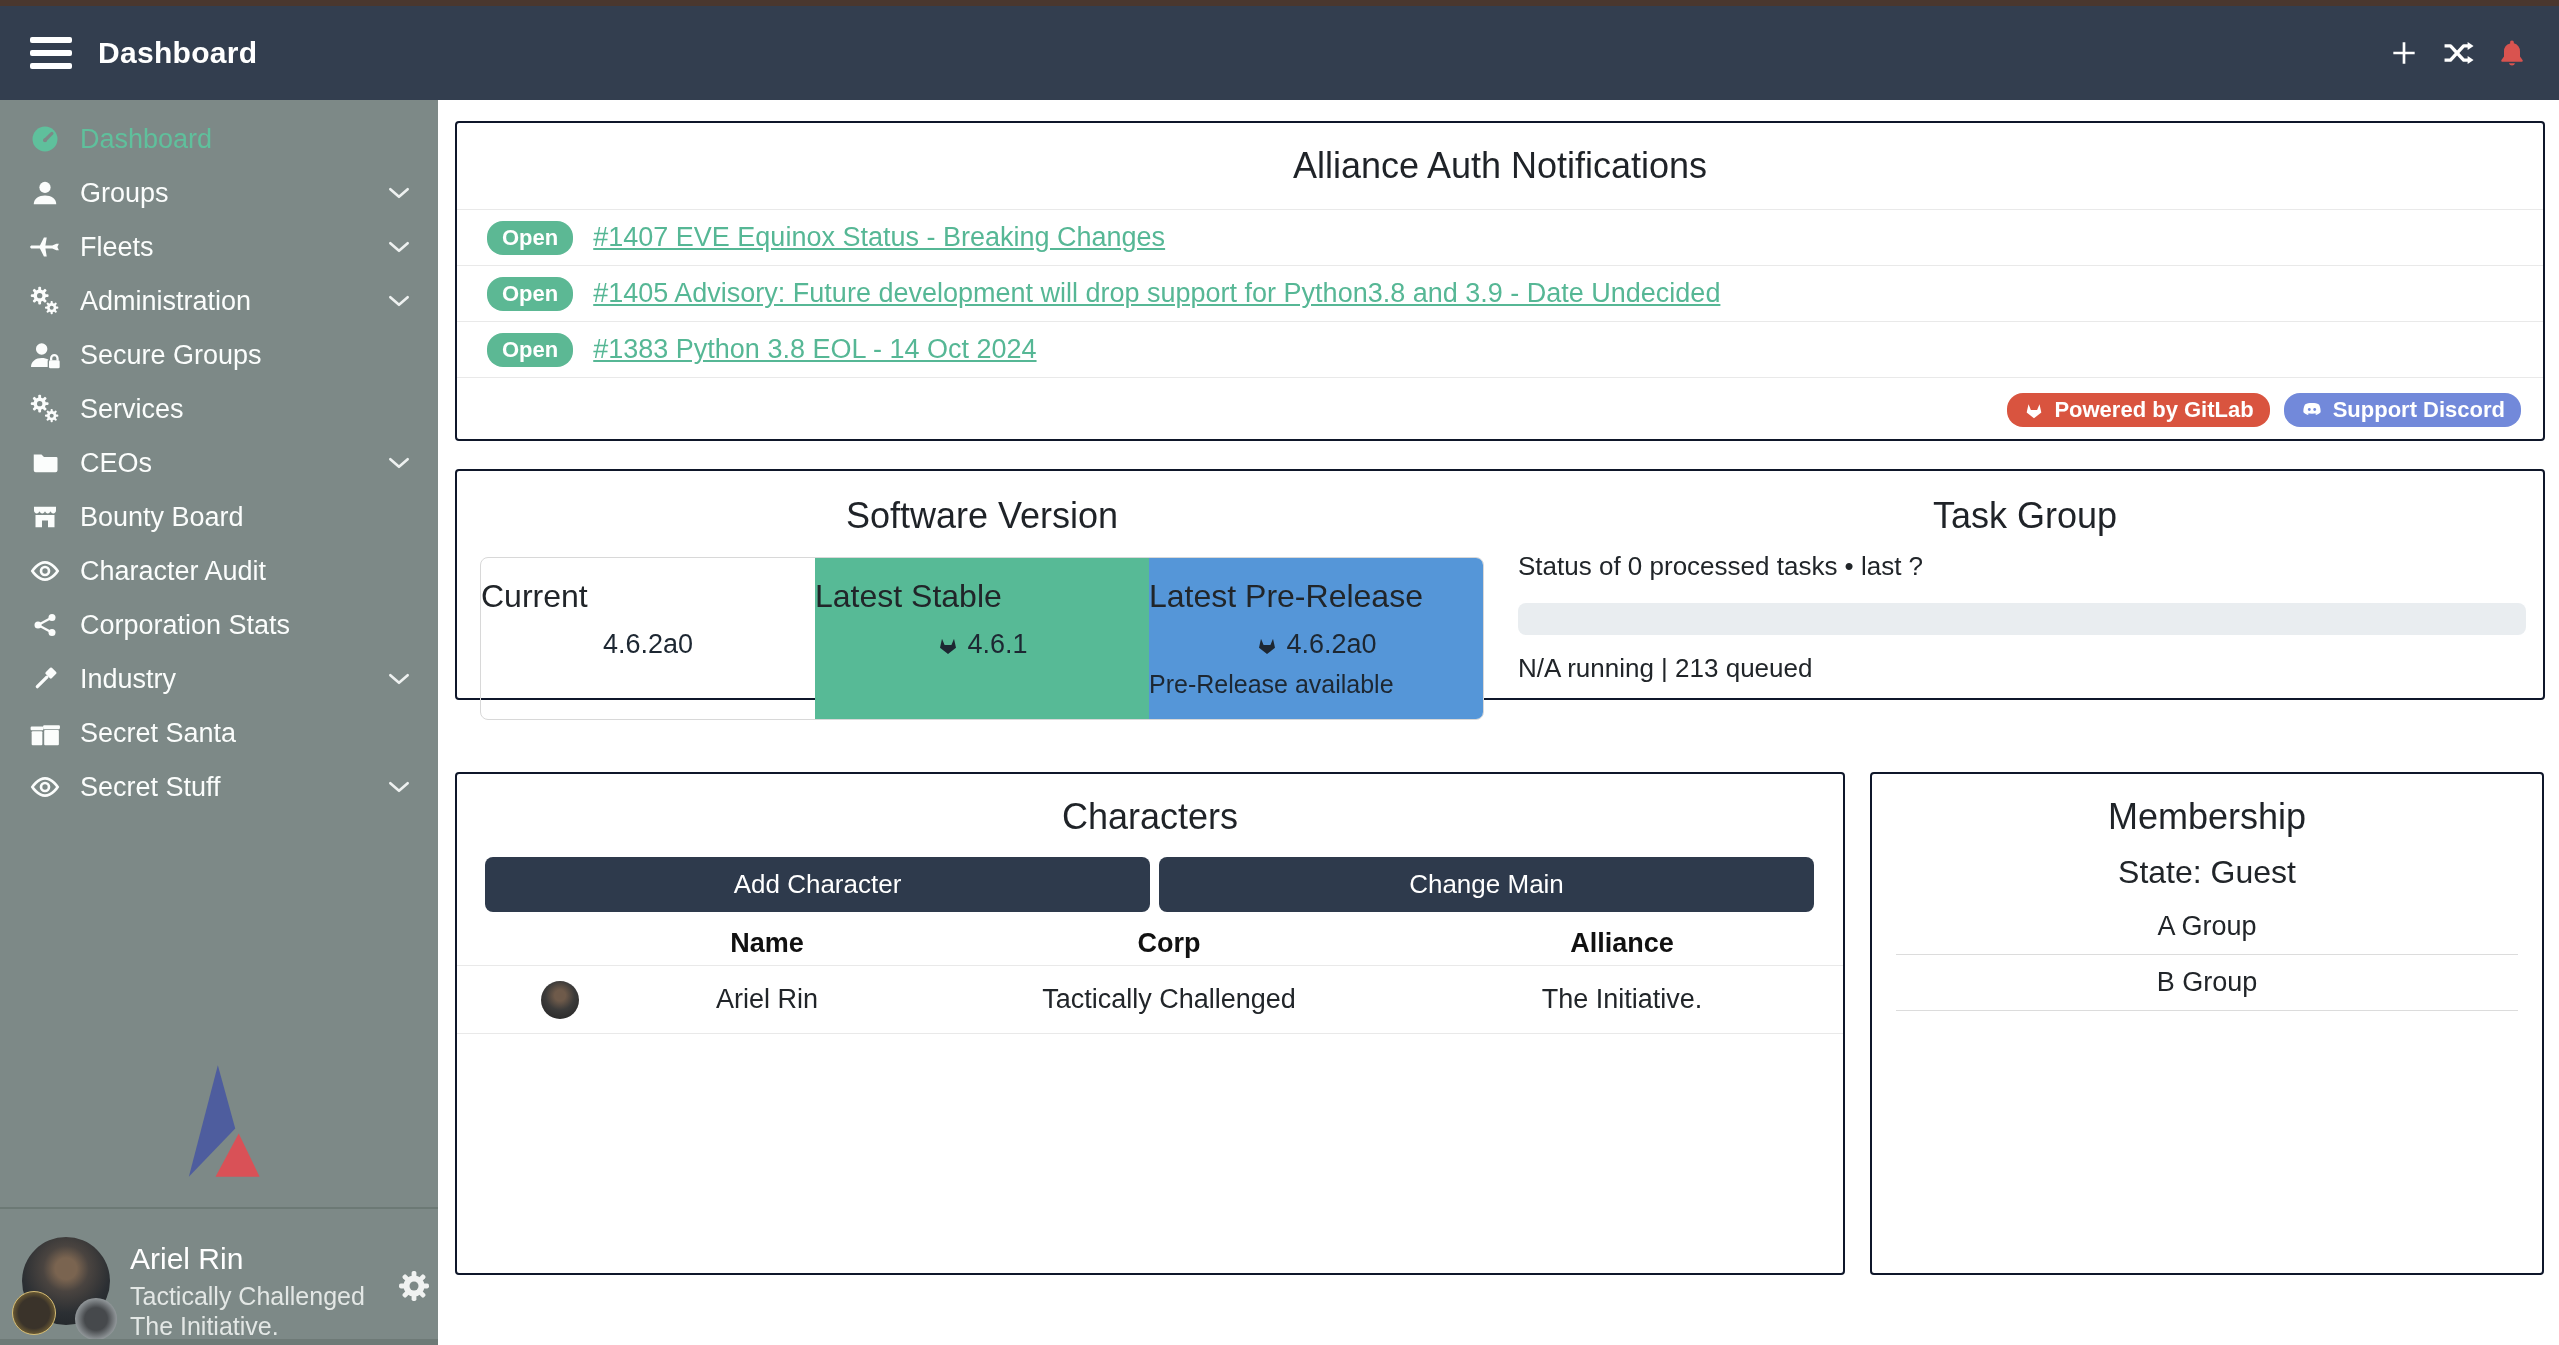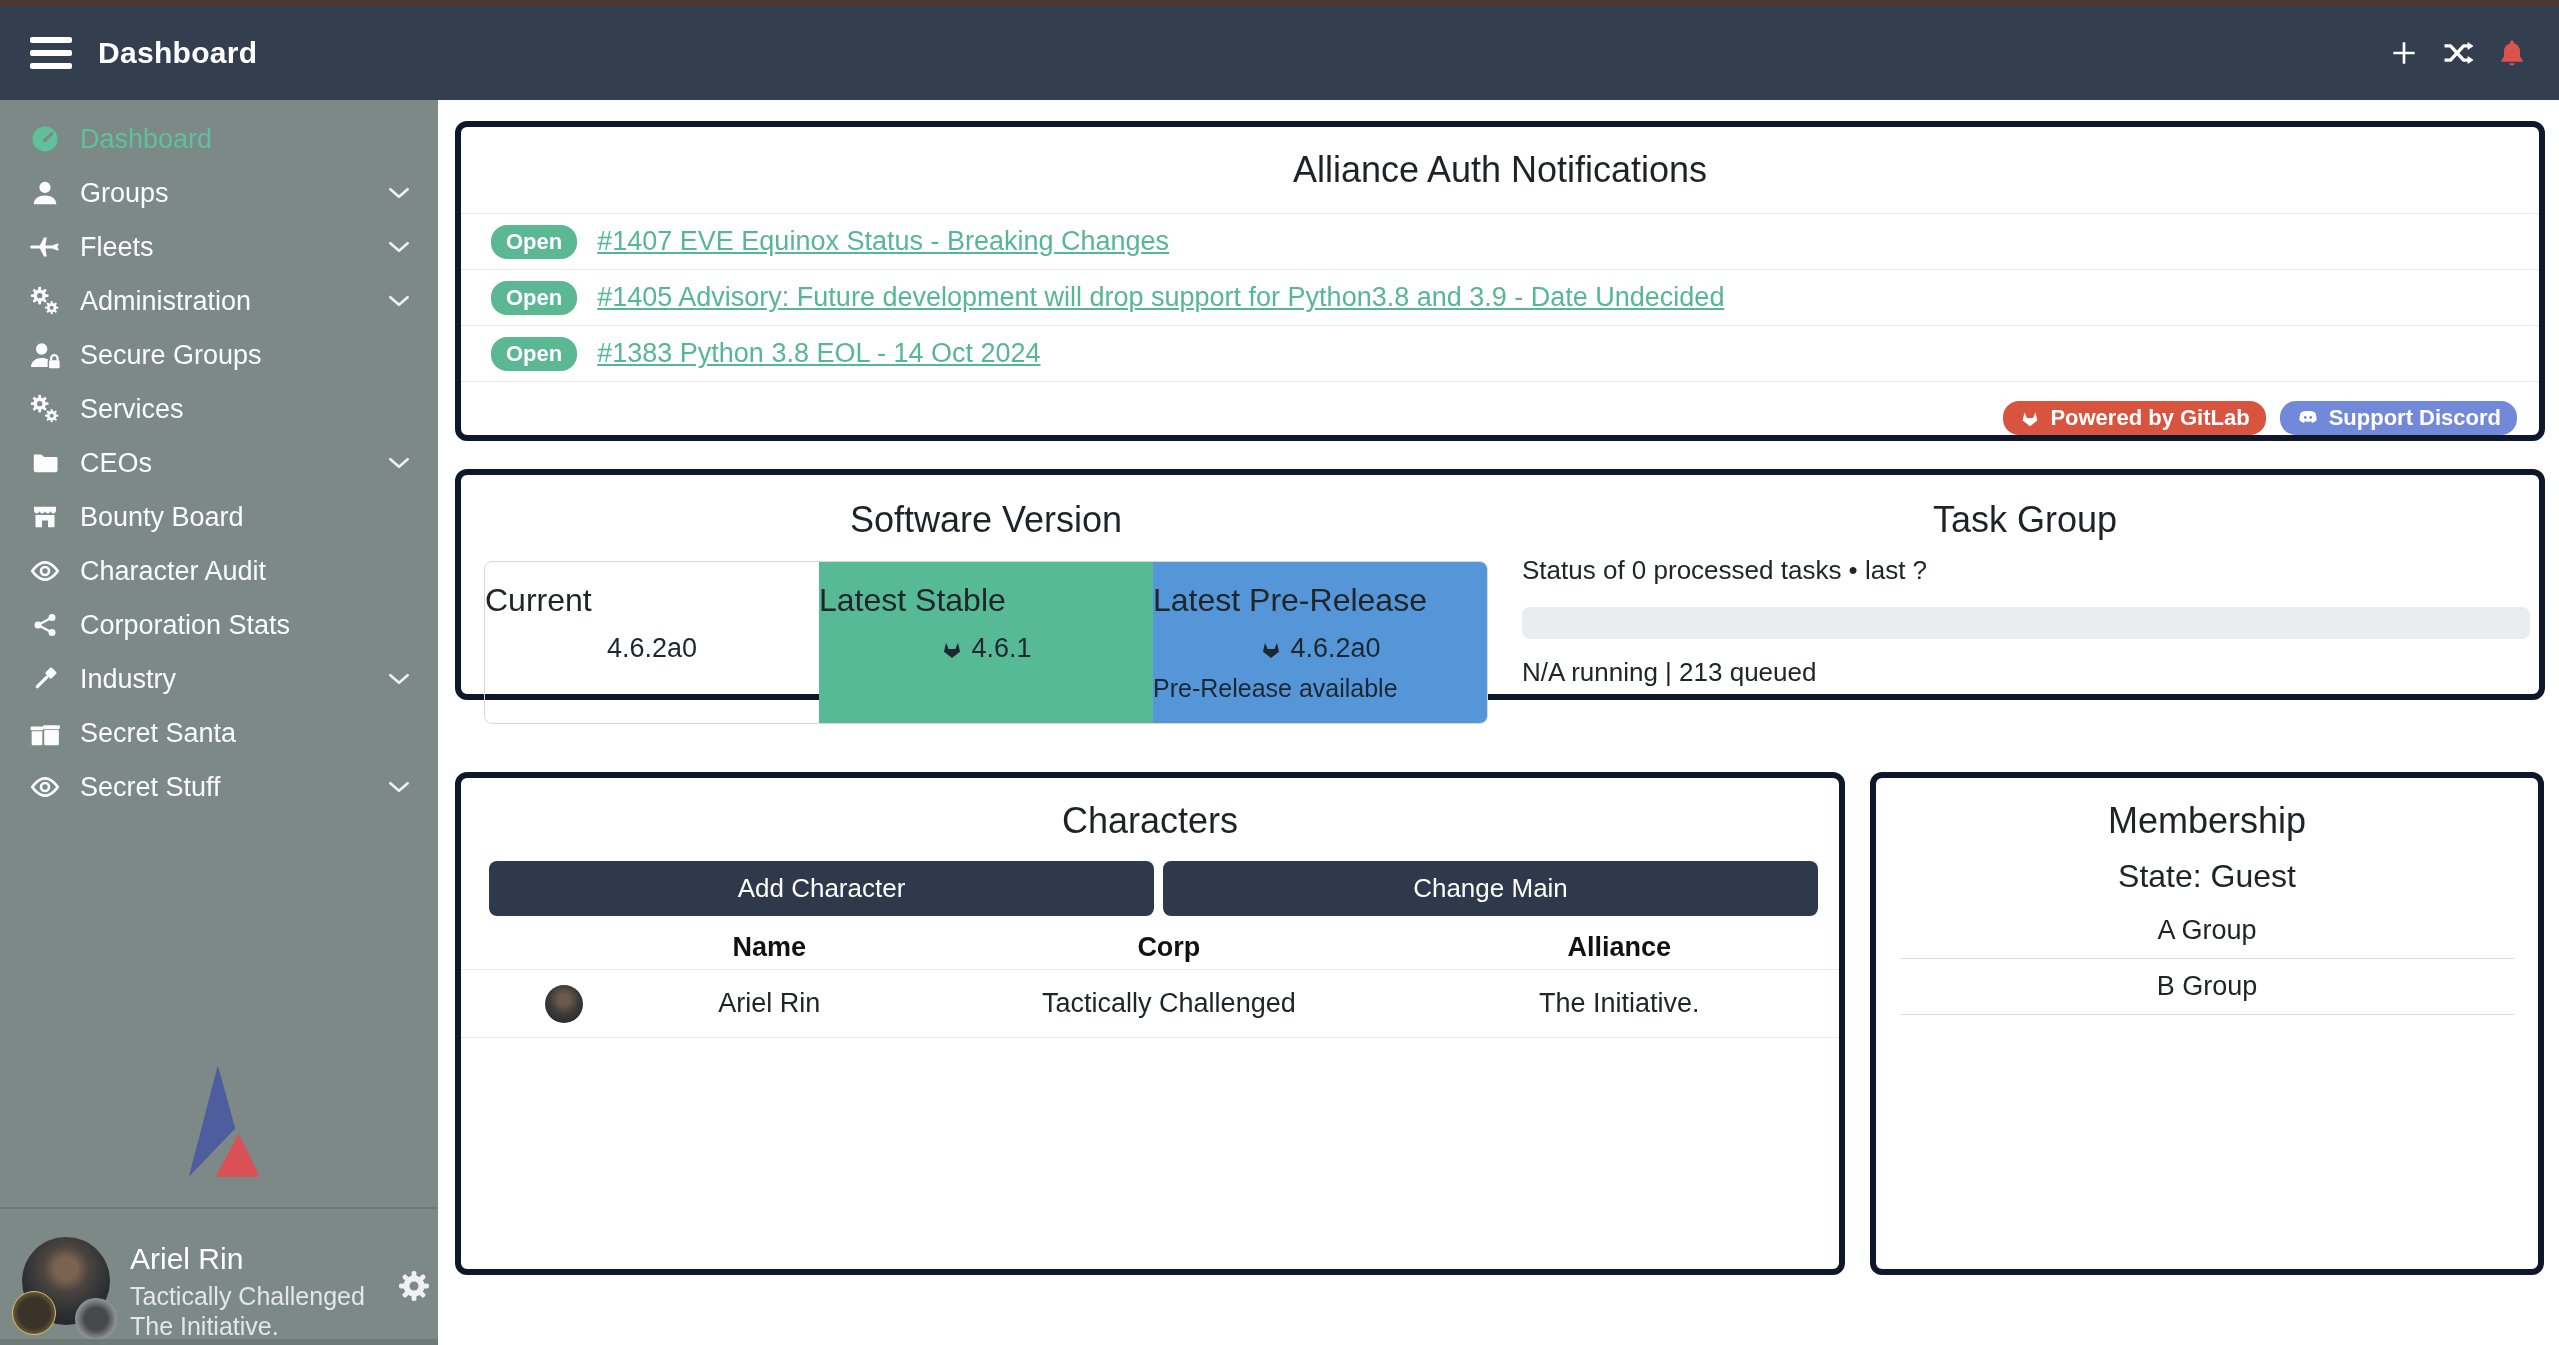--- a/index.html
+++ b/index.html
@@ -34,29 +34,29 @@
   .avatar-badge-1{position:absolute;left:12px;top:1191px;width:44px;height:44px;border-radius:50%;
     background:radial-gradient(circle,#3a332a 52%,#6b5a33 72%,#c9ae62 100%);border:1px solid #d6bd74;box-sizing:border-box;}
   .avatar-badge-2{position:absolute;left:75px;top:1198px;width:42px;height:42px;border-radius:50%;
     background:radial-gradient(circle,#46494c 38%,#9aa0a3 74%,#d9dcde 100%);}
   .user-name{position:absolute;left:130px;top:1142px;color:#ffffff;font-size:30px;}
   .user-corp{position:absolute;left:130px;top:1182px;color:#e3e7e5;font-size:25px;}
   .user-alliance{position:absolute;left:130px;top:1212px;color:#e3e7e5;font-size:25px;}
   .user-gear{position:absolute;left:396px;top:1168px;width:36px;height:36px;color:#f0f2f1;cursor:pointer;}
   
   .main{position:absolute;left:438px;top:100px;width:2121px;height:1245px;background:#fff;}
-  .panel{position:absolute;background:#fff;border:6px solid #0f172a;border-radius:12px;box-sizing:border-box;}
+  .panel{position:absolute;background:#fff;border:2px solid #0f172a;border-radius:4px;box-sizing:border-box;}
   .panel-title{text-align:center;font-size:36px;color:#1f2328;margin-top:22px;}
   
   .panel-notifications{left:17px;top:21px;width:2090px;height:320px;}
   .notif-list{position:absolute;left:0;top:86px;width:100%;border-bottom:1px solid #e9e9e9;}
   .notif-row{height:55px;display:flex;align-items:center;padding-left:30px;border-top:1px solid #e9e9e9;}
   .open-badge{background:#5cb894;color:#fff;font-size:22px;font-weight:700;padding:4px 15px;border-radius:16px;margin-right:20px;}
   .notif-link{color:#56b795;font-size:27px;text-decoration:underline;cursor:pointer;}
-  .panel-badges{position:absolute;right:22px;bottom:0;display:flex;gap:14px;}
+  .panel-badges{position:absolute;right:22px;bottom:12px;display:flex;gap:14px;}
   .pill{display:flex;align-items:center;gap:9px;color:#fff;font-size:22px;font-weight:700;
     padding:4px 16px;border-radius:16px;cursor:pointer;}
   .pill-gitlab{background:#d9543f;}
   .pill-discord{background:#7289da;}
   
   .panel-versions{left:17px;top:369px;width:2090px;height:231px;}
   .sv-title{position:absolute;left:0;top:24px;width:1050px;text-align:center;font-size:36px;color:#1f2328;}
   .tq-title{position:absolute;left:1050px;top:24px;right:0;text-align:center;font-size:36px;color:#1f2328;}
   .version-row{position:absolute;left:23px;top:86px;width:1004px;height:163px;display:flex;
     border:1px solid #d8d8d8;border-radius:8px;overflow:hidden;box-sizing:border-box;}

